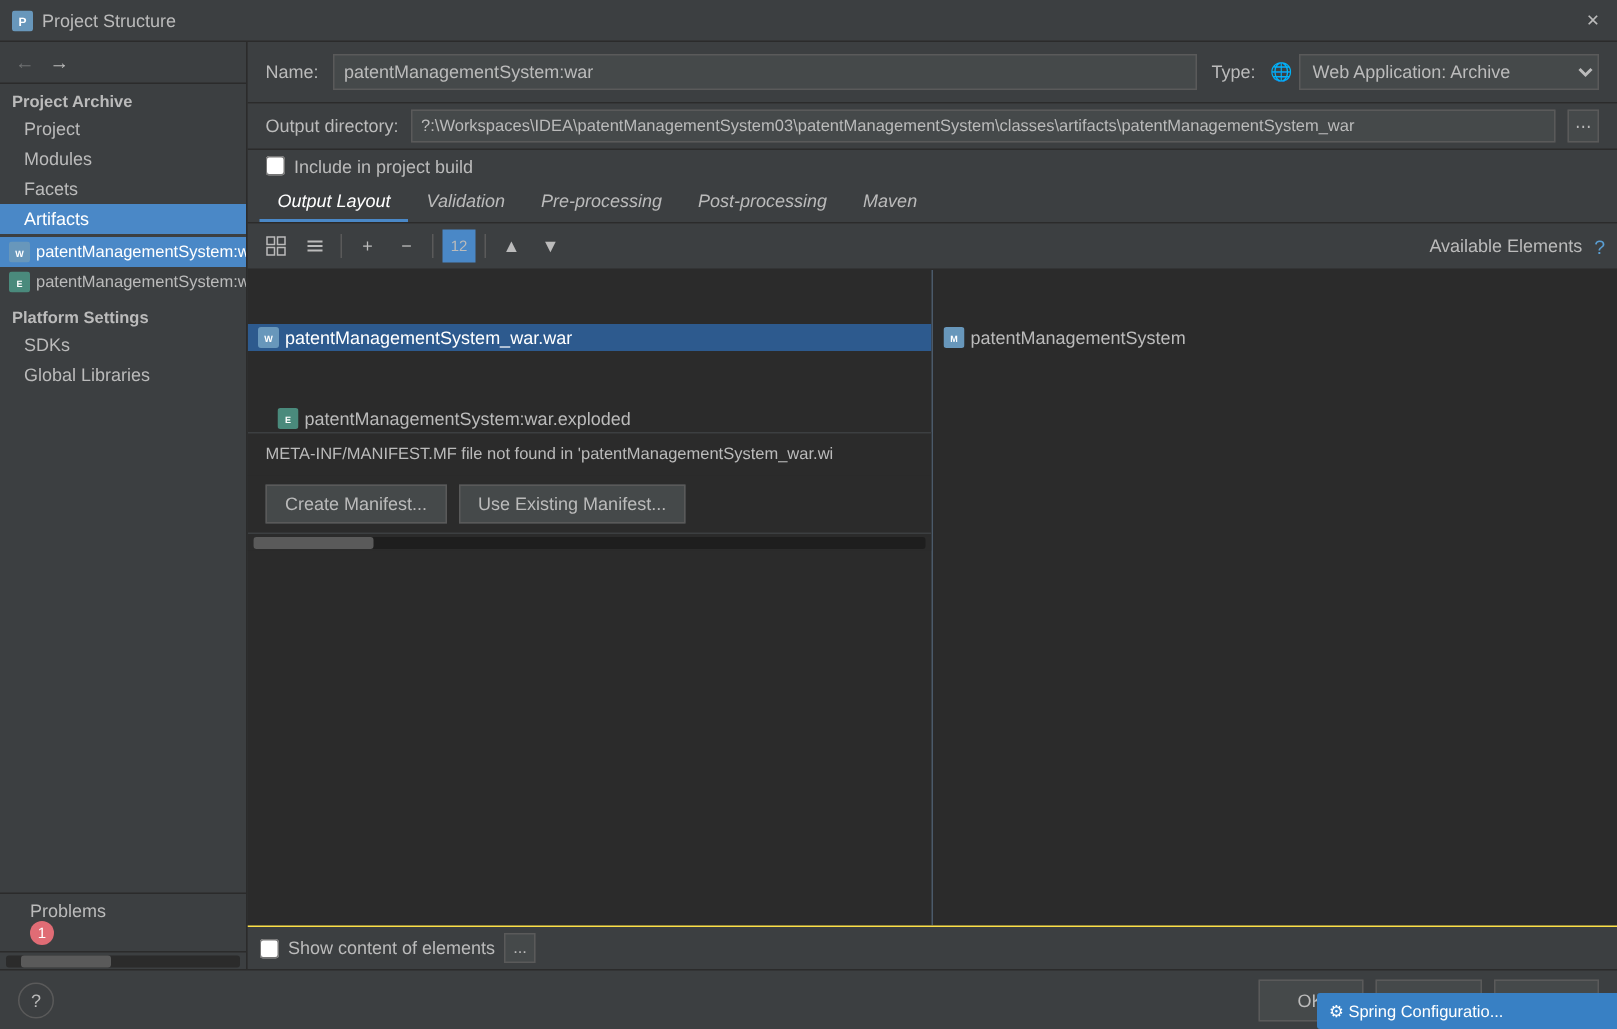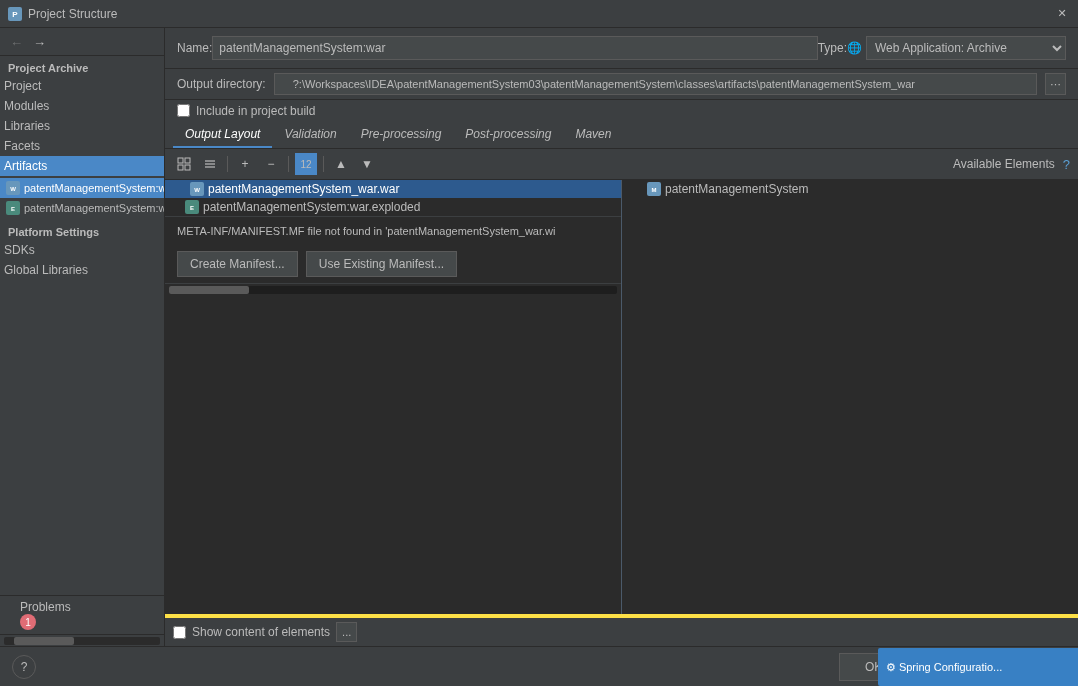--- a/index.html
+++ b/index.html
@@ -74,21 +74,21 @@
     }
     .nav-btn:disabled { opacity: 0.4; cursor: default; }
 
     .sidebar-section-label {
       color: #bbbbbb;
       font-size: 11px;
       font-weight: bold;
       padding: 6px 8px 2px 8px;
     }
     .sidebar-item {
-      padding: 3px 8px 3px 4px;
+      padding: 3px 8px 3px 16px;
       cursor: pointer;
       color: #bbbbbb;
       font-size: 12px;
     }
     .sidebar-item.active {
       background: #4a88c7;
       color: white;
     }
 
     .sidebar-artifacts-list {
@@ -146,20 +146,21 @@
       flex-direction: column;
       background: #2b2b2b;
       overflow: hidden;
     }
 
     
     .name-type-row {
       display: flex;
       align-items: center;
       padding: 8px 12px;
+      gap: 10px;
       background: #3c3f41;
       border-bottom: 1px solid #2b2b2b;
     }
     .name-label, .type-label {
       color: #bbbbbb;
       font-size: 12px;
       white-space: nowrap;
     }
     .name-input {
       flex: 1;
@@ -199,21 +200,21 @@
       color: #bbbbbb;
       font-size: 12px;
       white-space: nowrap;
     }
     .output-dir-input {
       flex: 1;
       background: #45494a;
       border: 1px solid #5a5a5a;
       color: #bbbbbb;
       font-size: 11px;
-      padding: 2px 18px;
+      padding: 2px 6px;
       height: 22px;
     }
     .output-dir-browse {
       background: #45494a;
       border: 1px solid #5a5a5a;
       color: #bbbbbb;
       font-size: 11px;
       padding: 1px 4px;
       height: 22px;
       cursor: pointer;
@@ -314,25 +315,26 @@
     }
     .right-pane {
       flex: 1;
       overflow-y: auto;
       background: #2b2b2b;
     }
 
     .tree-item {
       display: flex;
       align-items: flex-end;
-      padding: 2px 25px;
+      padding: 2px 7px;
       gap: 4px;
       font-size: 12px;
       color: #bbbbbb;
       cursor: pointer;
+      margin-top: 36px;
     }
     .tree-item.selected { background: #2d5a8e; color: #ffffff; }
     .tree-item-indent {
       padding-left: 20px;
     }
     .tree-icon {
       width: 14px;
       height: 14px;
       display: inline-flex;
       align-items: center;
@@ -366,21 +368,21 @@
       height: 26px;
     }
 
     
     .show-content-row {
       display: flex;
       align-items: center;
       gap: 6px;
       padding: 4px 8px;
       background: #3c3f41;
-      border-top: 4px solid #fde047;
+      border-top: 1px solid #fde047;
     }
     .show-content-label {
       color: #bbbbbb;
       font-size: 12px;
     }
     .show-content-btn {
       background: #45494a;
       border: 1px solid #5a5a5a;
       color: #bbbbbb;
       padding: 1px 5px;
@@ -424,21 +426,21 @@
       min-width: 70px;
     }
 
     
     ::-webkit-scrollbar { width: 8px; height: 8px; }
     ::-webkit-scrollbar-track { background: #2b2b2b; }
     ::-webkit-scrollbar-thumb { background: #5a5a5a; border-radius: 2px; }
 
     
     .status-bar {
-      height: 38px;
+      height: 24px;
       background: #3880c4;
       display: flex;
       align-items: center;
       padding: 0 8px;
       font-size: 11px;
       color: white;
       position: absolute;
       bottom: 0;
       right: 0;
       width: 200px;
@@ -468,23 +470,20 @@
       <button class="nav-btn">→</button>
     </div>
 
     <div class="sidebar-section-label">Project Archive</div>
 
     <div class="sidebar-item">
       <span>Project</span>
     </div>
     <div class="sidebar-item">
       <span>Modules</span>
-    </div>
-    <div class="sidebar-item">
-      <span>Libraries</span>
     </div>
     <div class="sidebar-item">
       <span>Facets</span>
     </div>
     <div class="sidebar-item active">
       <span>Artifacts</span>
     </div>
 
     <div class="sidebar-artifacts-list">
       <div class="artifact-item selected">

